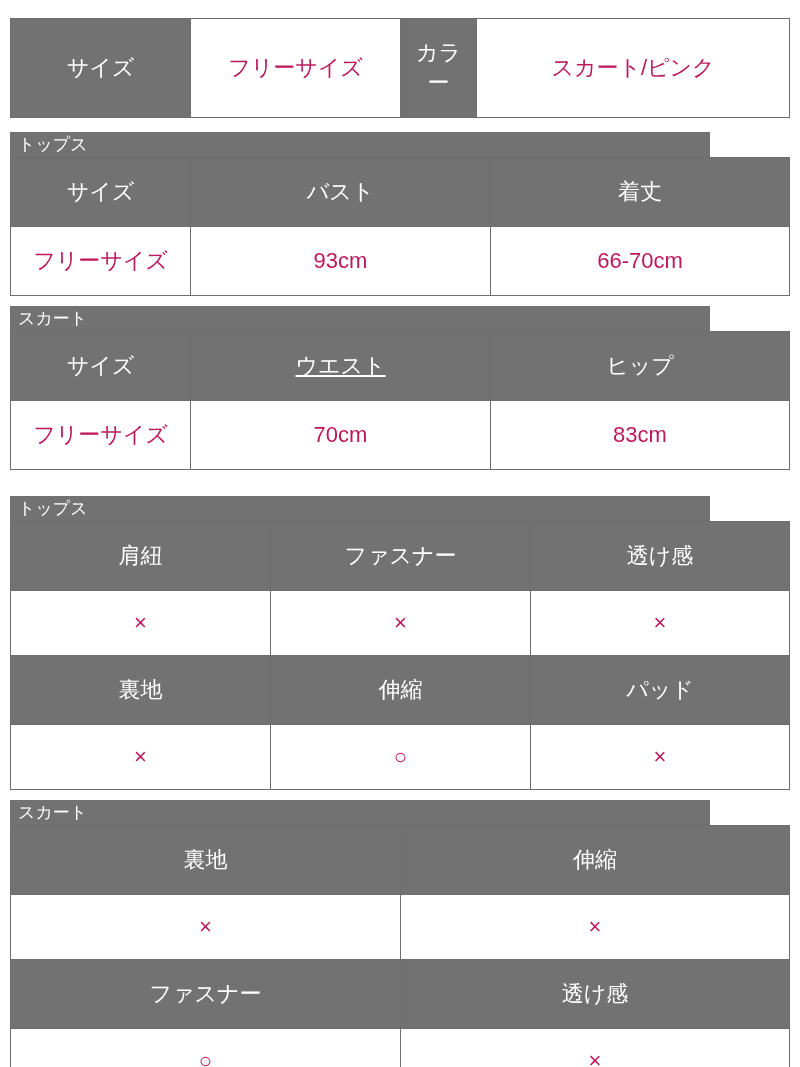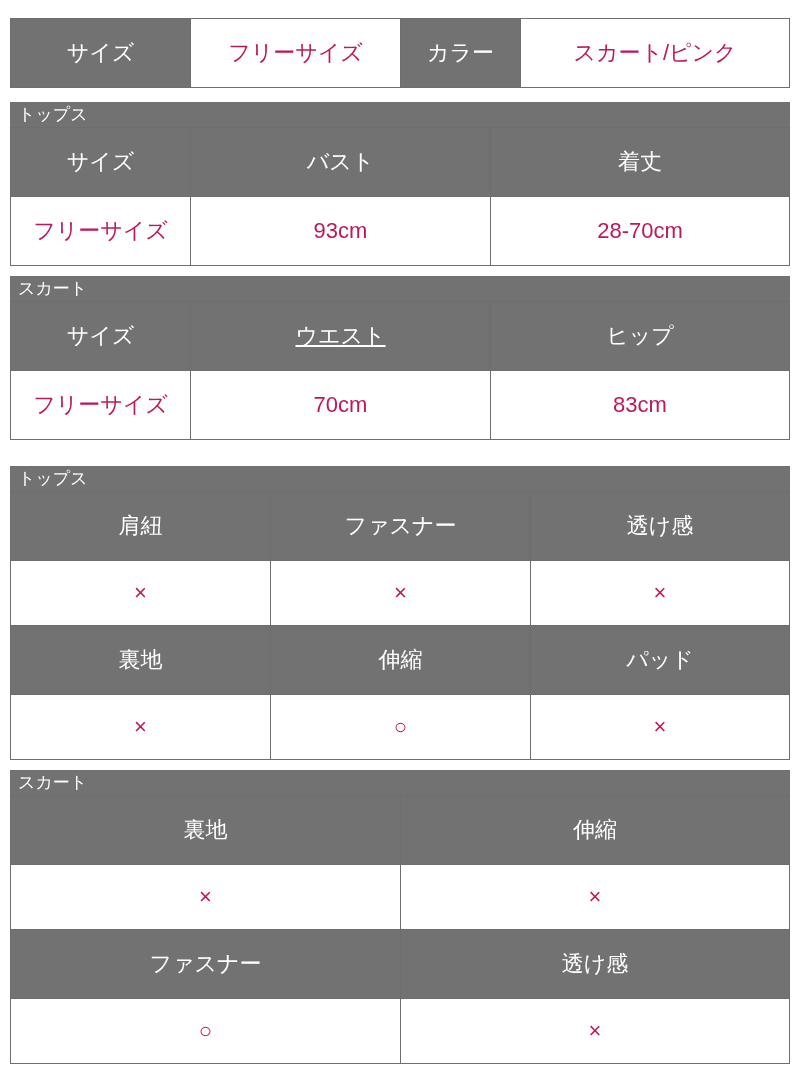--- a/index.html
+++ b/index.html
@@ -44,21 +44,21 @@
   td.val {
     background: #ffffff;
     color: #be185d;
   }
   .section-label {
     background: #727272;
     color: #ffffff;
     font-size: 17px;
     line-height: 25px;
     height: 25px;
-    width: 780px;
+    width: 700px;
     box-sizing: border-box;
     padding: 0 8px;
     margin: 10px 0 0 0;
   }
   .section-label.first {
     margin-top: 14px;
   }
   table.tight {
     margin-top: 0;
   }
@@ -72,38 +72,38 @@
 </head>
 <body>
 
 <div class="page">
 
   <table class="spec">
     <tbody>
       <tr>
         <td class="hd" style="width:180px;">サイズ</td>
         <td class="val" style="width:210px;">フリーサイズ</td>
-        <td class="hd" style="width:120px;">カラー</td>
+        <td class="hd" style="width:76px;">カラー</td>
         <td class="val">スカート/ピンク</td>
       </tr>
     </tbody>
   </table>
 
   <div class="section-label first">トップス</div>
   <table class="spec tight">
     <tbody>
       <tr>
         <td class="hd" style="width:180px;">サイズ</td>
         <td class="hd" style="width:300px;">バスト</td>
         <td class="hd">着丈</td>
       </tr>
       <tr>
         <td class="val">フリーサイズ</td>
         <td class="val">93cm</td>
-        <td class="val">28-70cm</td>
+        <td class="val">66-70cm</td>
       </tr>
     </tbody>
   </table>
 
   <div class="section-label">スカート</div>
   <table class="spec tight">
     <tbody>
       <tr>
         <td class="hd" style="width:180px;">サイズ</td>
         <td class="hd" style="width:300px;text-decoration:underline;">ウエスト</td>

